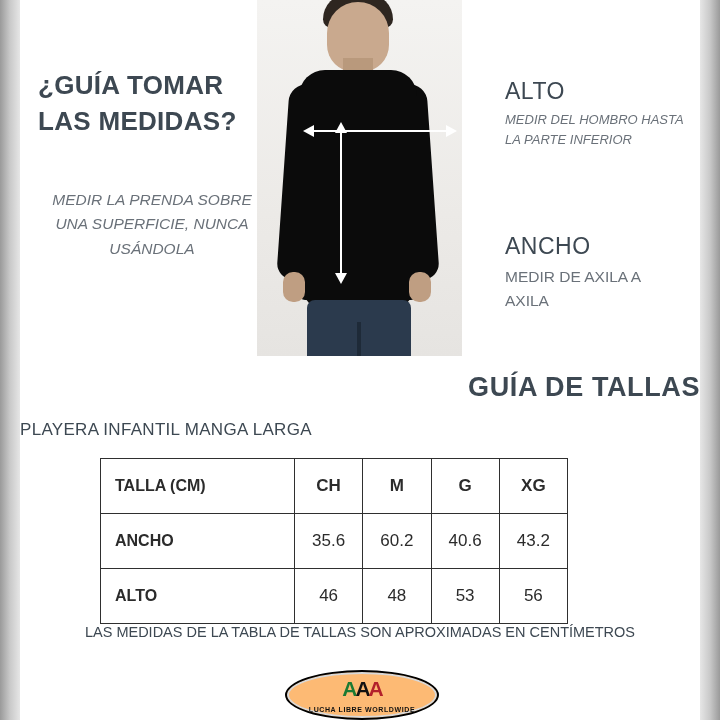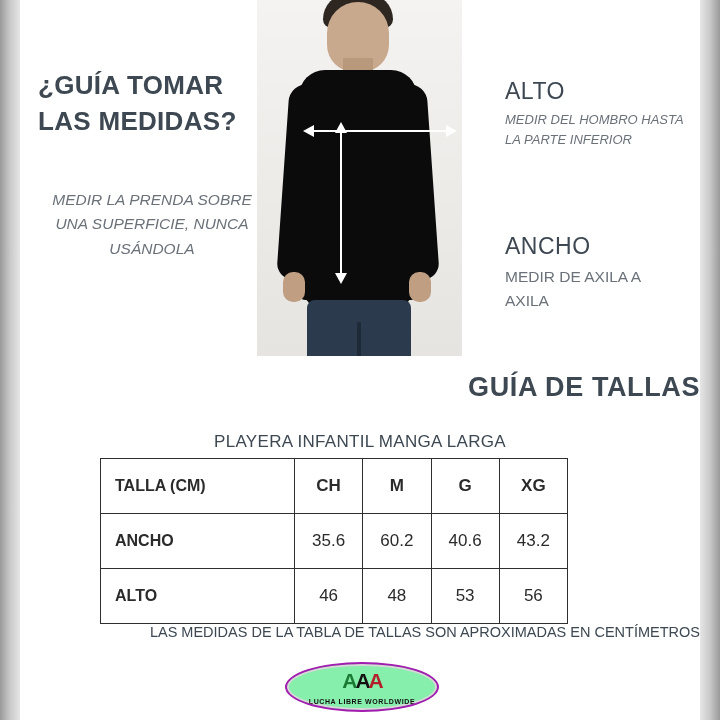--- a/index.html
+++ b/index.html
@@ -261,25 +261,24 @@
     text-align: right;
     color: #3d4852;
     font-size: 27px;
     font-weight: 700;
     letter-spacing: 0.6px;
   }
   .guide-sub {
     position: absolute;
     left: 0; right: 0;
     top: 420px;
-    text-align: center;
+    text-align: left;
     color: #3d4852;
     font-size: 17px;
     letter-spacing: 0.3px;
-    margin-top: 12px;
   }
 
   table.size-table {
     position: absolute;
     left: 80px;
     top: 458px;
     width: 468px;
     border-collapse: collapse;
     table-layout: fixed;
   }
@@ -309,43 +308,43 @@
     text-align: left;
     padding-left: 14px;
     font-size: 16px;
     width: 178px;
   }
 
   .footnote {
     position: absolute;
     left: 0; right: 0;
     top: 624px;
-    text-align: right;
+    text-align: center;
     color: #3d4852;
     font-size: 14.5px;
   }
 
   
   .logo {
     position: absolute;
     left: 50%;
     transform: translateX(-50%);
     top: 658px;
     width: 150px;
     height: 56px;
     text-align: center;
   }
   .logo-oval {
     position: relative;
     width: 150px;
     height: 46px;
-    margin: 4px auto;
+    margin: 12px auto;
     border-radius: 50%;
-    background: #86efac;
-    border: 2px solid #a21caf;
+    background: #fdba74;
+    border: 2px solid #000000;
     box-shadow: inset 0 0 0 2px #d8d8d8;
     overflow: hidden;
   }
   .aaa {
     position: absolute;
     left: 0; right: 0;
     top: 5px;
     font-size: 21px;
     font-weight: 700;
     letter-spacing: -2px;

